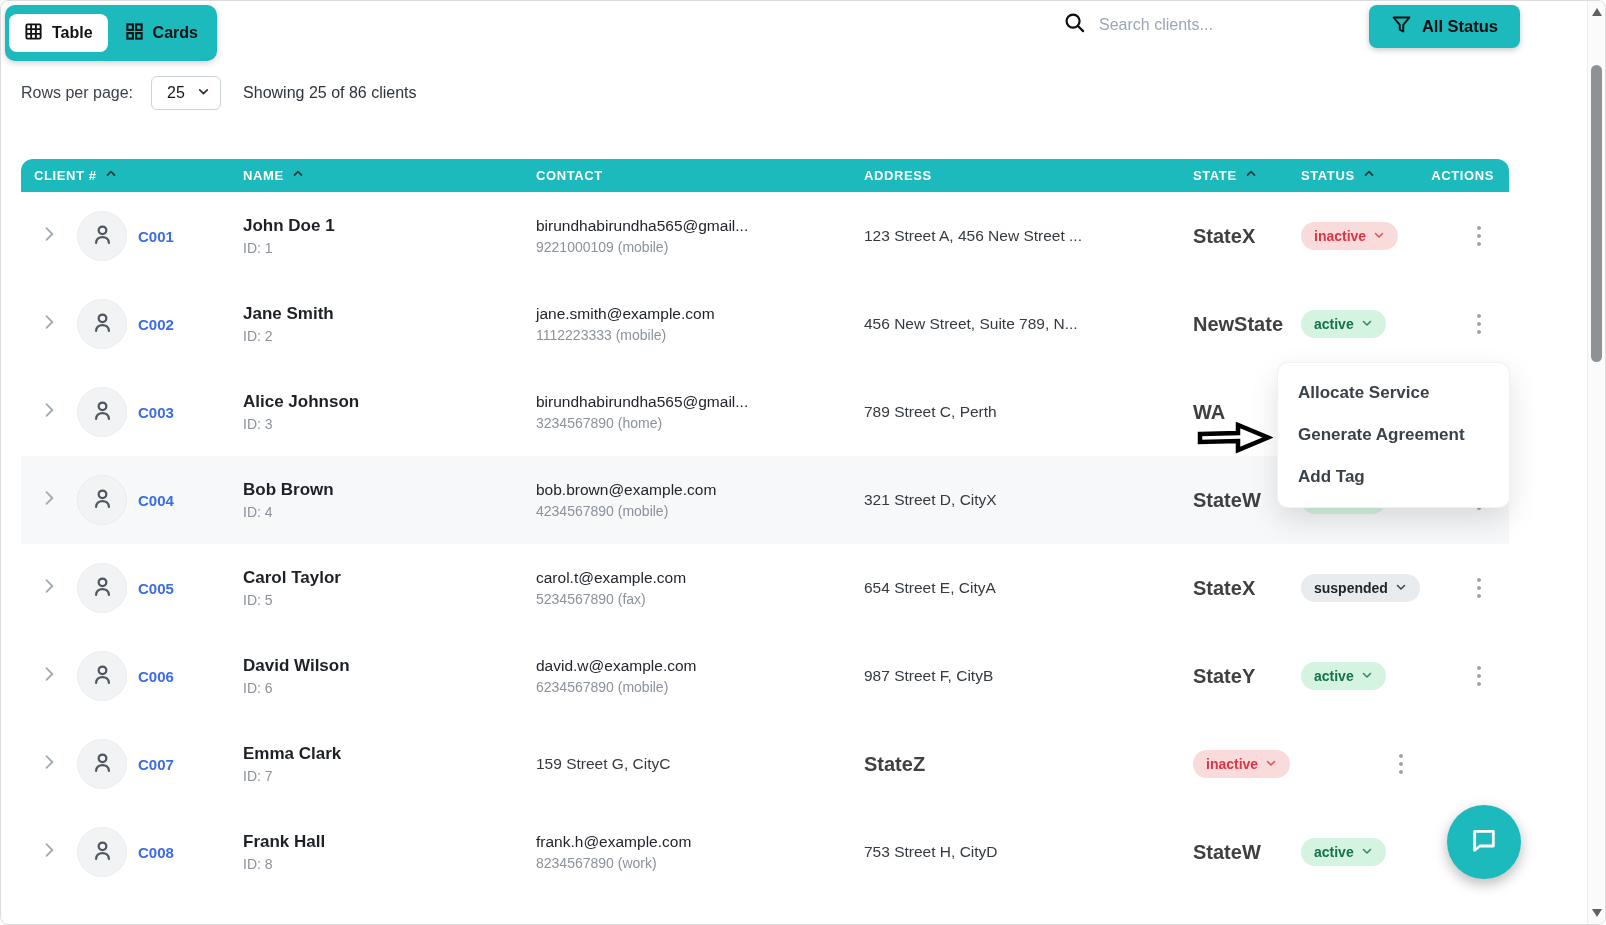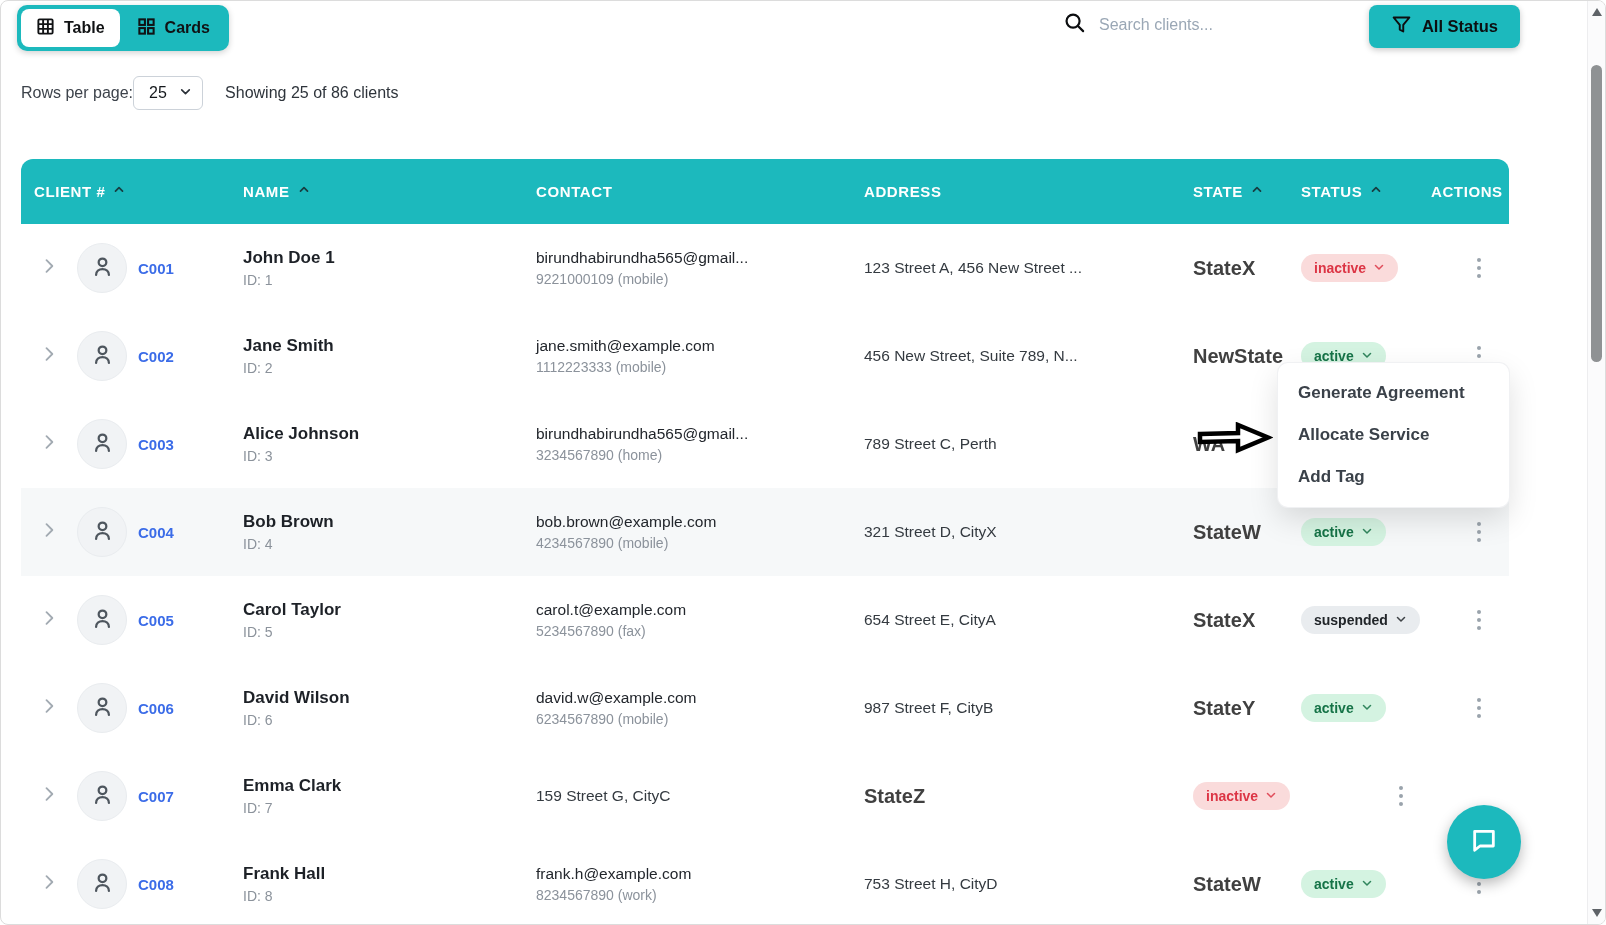--- a/index.html
+++ b/index.html
@@ -4,48 +4,48 @@
 <style>
   * { margin:0; padding:0; box-sizing:border-box; }
   html,body { background:#fff; }
   body { font-family:"Liberation Sans", sans-serif; }
   .page {
     position:relative; width:1606px; height:925px; background:#fff;
     border:1px solid #dcdcdc; border-radius:8px; overflow:hidden;
   }
   
   .view-toggle {
-    position:absolute; left:16px; top:4px; height:46px;
+    position:absolute; left:4px; top:4px; height:56px;
     background:var(--teal); border-radius:10px; display:flex; align-items:center;
     padding:4px; gap:2px; box-shadow:0 2px 6px rgba(0,0,0,.18);
   }
   .vt-btn { height:38px; border-radius:8px; display:flex; align-items:center; gap:9px;
     padding:0 15px; font-size:16px; font-weight:700; color:#101214; cursor:pointer; }
   .vt-btn.active { background:#fff; }
   .search-box { position:absolute; left:1062px; top:10px; display:flex; align-items:center; gap:13px; }
   .search-box input { border:none; outline:none; background:transparent; font-size:16px;
     width:230px; color:#212529; font-family:"Liberation Sans", sans-serif; }
   .search-box input::placeholder { color:#9aa7b5; }
   .filter-btn { position:absolute; left:1368px; top:4px; width:151px; height:43px;
     background:var(--teal); border-radius:8px; display:flex; align-items:center; justify-content:center;
     gap:10px; font-size:16.5px; font-weight:700; color:#0c0e10; box-shadow:0 2px 6px rgba(0,0,0,.22); cursor:pointer; }
   .controls-row { position:absolute; left:20px; top:74px; height:36px; display:flex; align-items:center;text-align:center; }
   .rpp-label { font-size:16px; color:#3d434b; }
-  .rpp-select { width:70px; height:34px; border:1px solid #ccd2d9; border-radius:6px;
+  .rpp-select { margin-left:18px; width:70px; height:34px; border:1px solid #ccd2d9; border-radius:6px;
     background:#fff; display:flex; align-items:center; justify-content:space-between;
     padding:0 10px 0 15px; font-size:16px; color:#14181c; cursor:pointer; }
   .showing-text { margin-left:22px; font-size:16px; color:#2e343b; }
   
   .table { position:absolute; left:20px; top:158px; width:1488px; }
   .grid-cols { display:grid; grid-template-columns:56px 166px 293px 328px 329px 108px 130px 78px; }
-  .thead { height:65px; background:var(--teal); border-radius:12px 12px 0 0; align-items:center;
-    color:#fff; font-size:15px; font-weight:700; letter-spacing:.6px; }
+  .thead { height:33px; background:var(--teal); border-radius:12px 12px 0 0; align-items:center;
+    color:#fff; font-size:13px; font-weight:700; letter-spacing:.6px; }
   .th { display:flex; align-items:center; gap:7px; }
   .th-client { grid-column:1 / 3; padding-left:13px; }
-  .th-actions { justify-content:flex-start; padding-right:15px; }
+  .th-actions { justify-content:flex-end; padding-right:15px; }
   .trow { height:88px; align-items:center; background:#fff; }
   .trow.highlighted { background:#f6f8f9; }
   .c-exp { display:flex; justify-content:center; cursor:pointer; }
   .c-client { display:flex; align-items:center; gap:11px; }
   .avatar { width:50px; height:50px; border-radius:50%; background:#f1f3f5; border:1px solid #e9ecef;
     display:flex; align-items:center; justify-content:center; }
   .client-num { color:#3b6ce8; font-weight:700; font-size:15px; cursor:pointer; }
   .nm { font-size:17px; font-weight:700; color:#1d2127; margin-bottom:4px; }
   .sub { font-size:14px; color:#8b929b; }
   .email { font-size:15.5px; color:#22262c; margin-bottom:4px; }
@@ -538,22 +538,22 @@
               <i></i>
               <i></i>
               <i></i>
             </div>
       </div>
     </div>
       </div>
   </div>
 
   <div class="menu">
+      <div class="menu-item">Allocate Service</div>
       <div class="menu-item">Generate Agreement</div>
-      <div class="menu-item">Allocate Service</div>
       <div class="menu-item">Add Tag</div>
     </div>
 
   <div class="annot-arrow">
     <svg width="76" height="32" viewBox="0 0 76 32">
       <path d="M3 12 L41 11 L41 3 L71 15.5 L41 28 L41 19 L3 20 Z" fill="#ffffff" stroke="#000000" stroke-width="4.5" stroke-linejoin="miter"></path>
     </svg>
   </div>
 
   <div class="fab">

